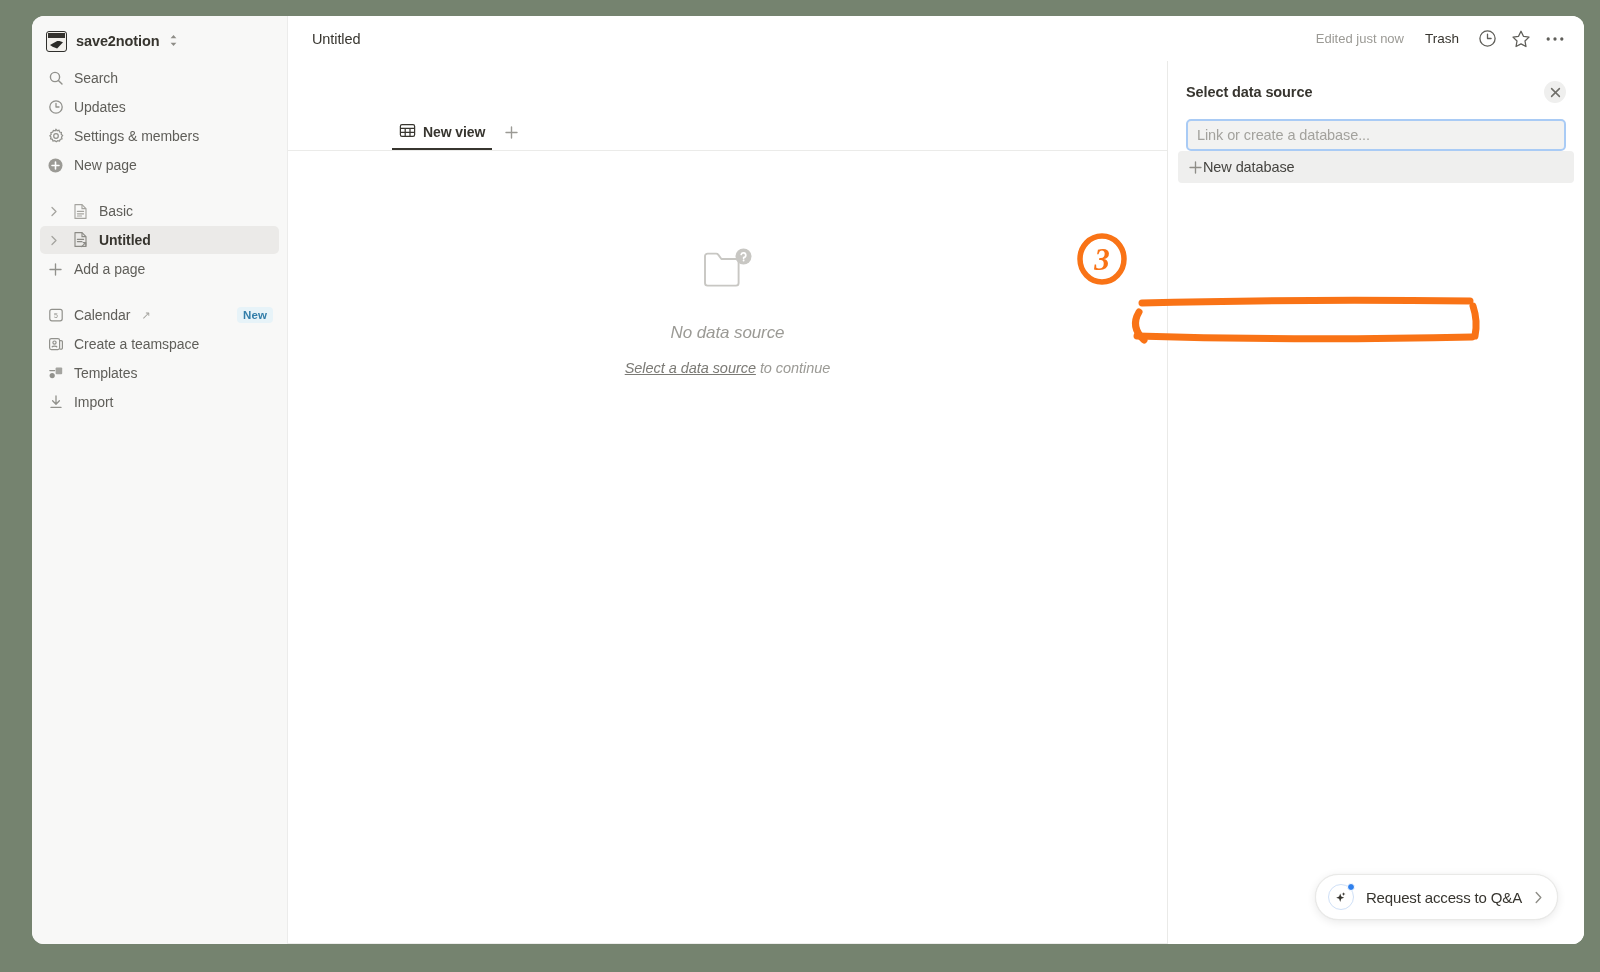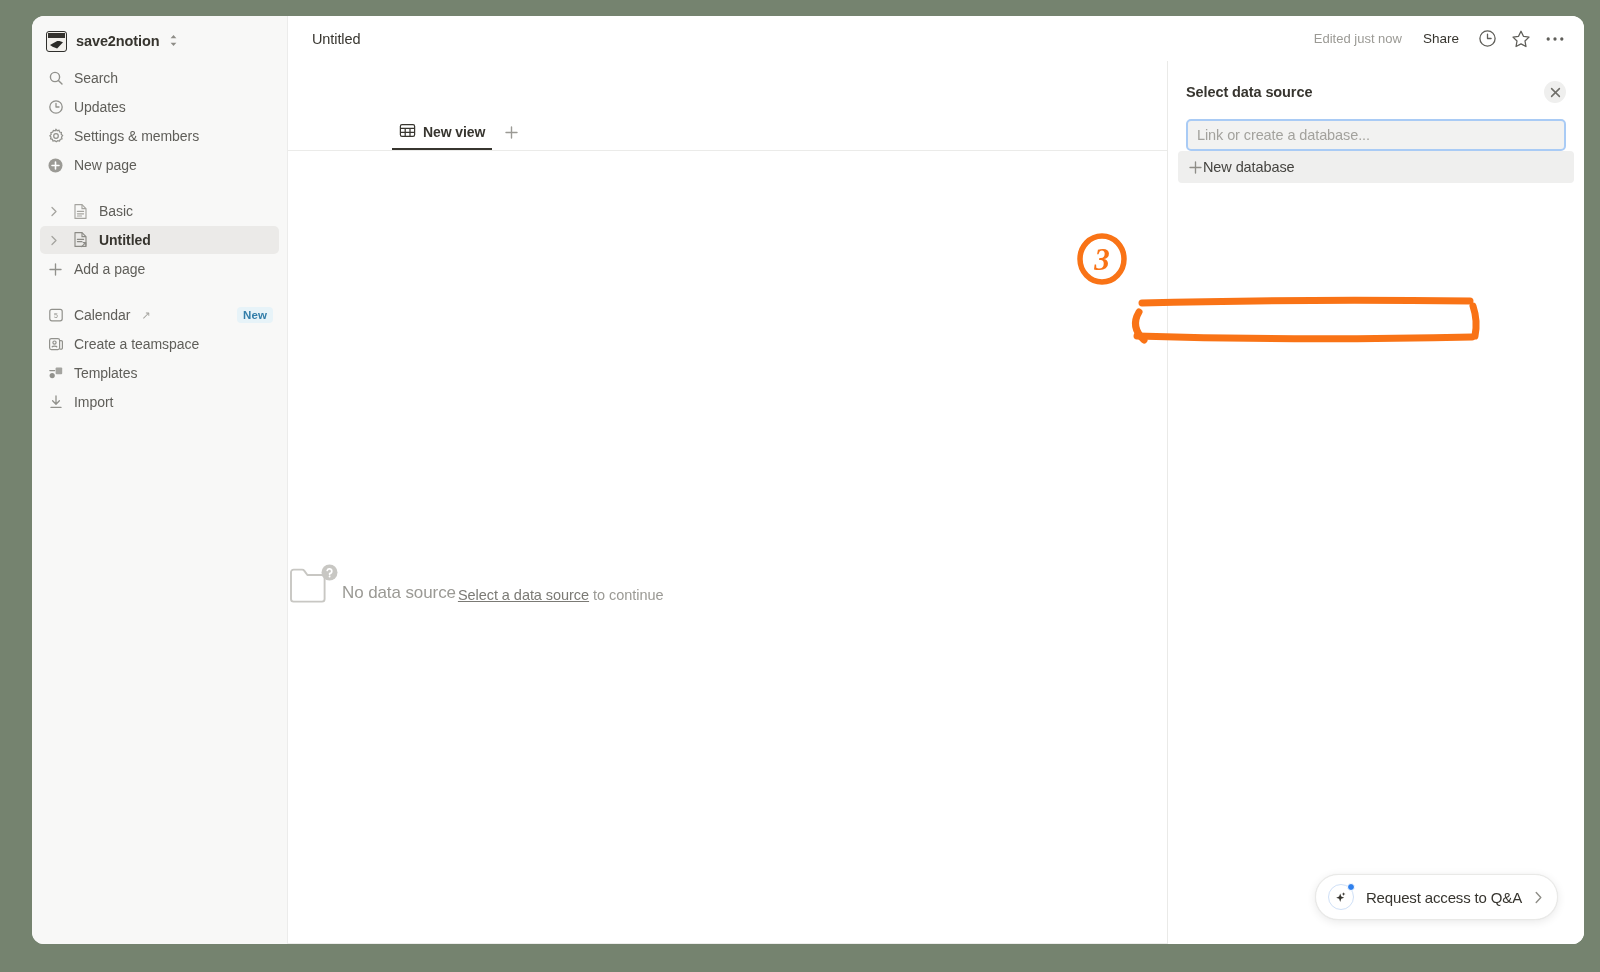--- a/index.html
+++ b/index.html
@@ -141,24 +141,25 @@
     cursor: pointer; letter-spacing: -0.1px;
   }
   .view-add {
     width: 26px; height: 26px; margin: 0 0 5px 6px;
     display: flex; align-items: center; justify-content: center;
     color: #9b9a95; border-radius: 4px; cursor: pointer;
   }
 
   #empty {
     flex: 1 1 auto;
-    display: flex; flex-direction: row;
+    display: flex; flex-direction: column;
     align-items: center;
     padding-top: 96px;
-    gap: 2px;
+    gap: 12px;
+    font-style: italic;
   }
   .empty-icon { color: #c8c7c3; margin-bottom: 16px; }
   .empty-title { font-size: 17px; color: #9b9a95; letter-spacing: -0.1px; margin-bottom: 5px; }
   .empty-sub { font-size: 14.5px; color: #9b9a95; letter-spacing: -0.05px; }
   .empty-sub a { color: #7b7a75; text-decoration: underline; cursor: pointer; }
 
   #content-footer { height: 1px; background: #ededeb; flex: 0 0 1px; }
 
   
   #panel {
@@ -395,21 +396,21 @@
     </div>
 
   </div>
 
   <div id="main">
 
     <div id="topbar">
       <div class="doc-title">Untitled</div>
       <div class="tb-right">
         <div class="tb-text">Edited just now</div>
-        <div class="tb-share">Share</div>
+        <div class="tb-share">Trash</div>
         <div class="tb-ico">
           <svg width="19" height="19" viewBox="0 0 19 19" fill="none" stroke="currentColor" stroke-width="1.3">
               <circle cx="9.5" cy="9.5" r="7.6"></circle>
               <path d="M9.5 5.2 V9.5 H13.1" stroke-linecap="round" stroke-linejoin="round"></path>
             </svg>
         </div>
         <div class="tb-ico">
           <svg width="20" height="20" viewBox="0 0 20 20" fill="none" stroke="currentColor" stroke-width="1.3">
               <path d="M10 2.3 L12.45 7.3 L18 8.1 L14 12 L14.95 17.5 L10 14.9 L5.05 17.5 L6 12 L2 8.1 L7.55 7.3 Z" stroke-linejoin="round"></path>
             </svg>

